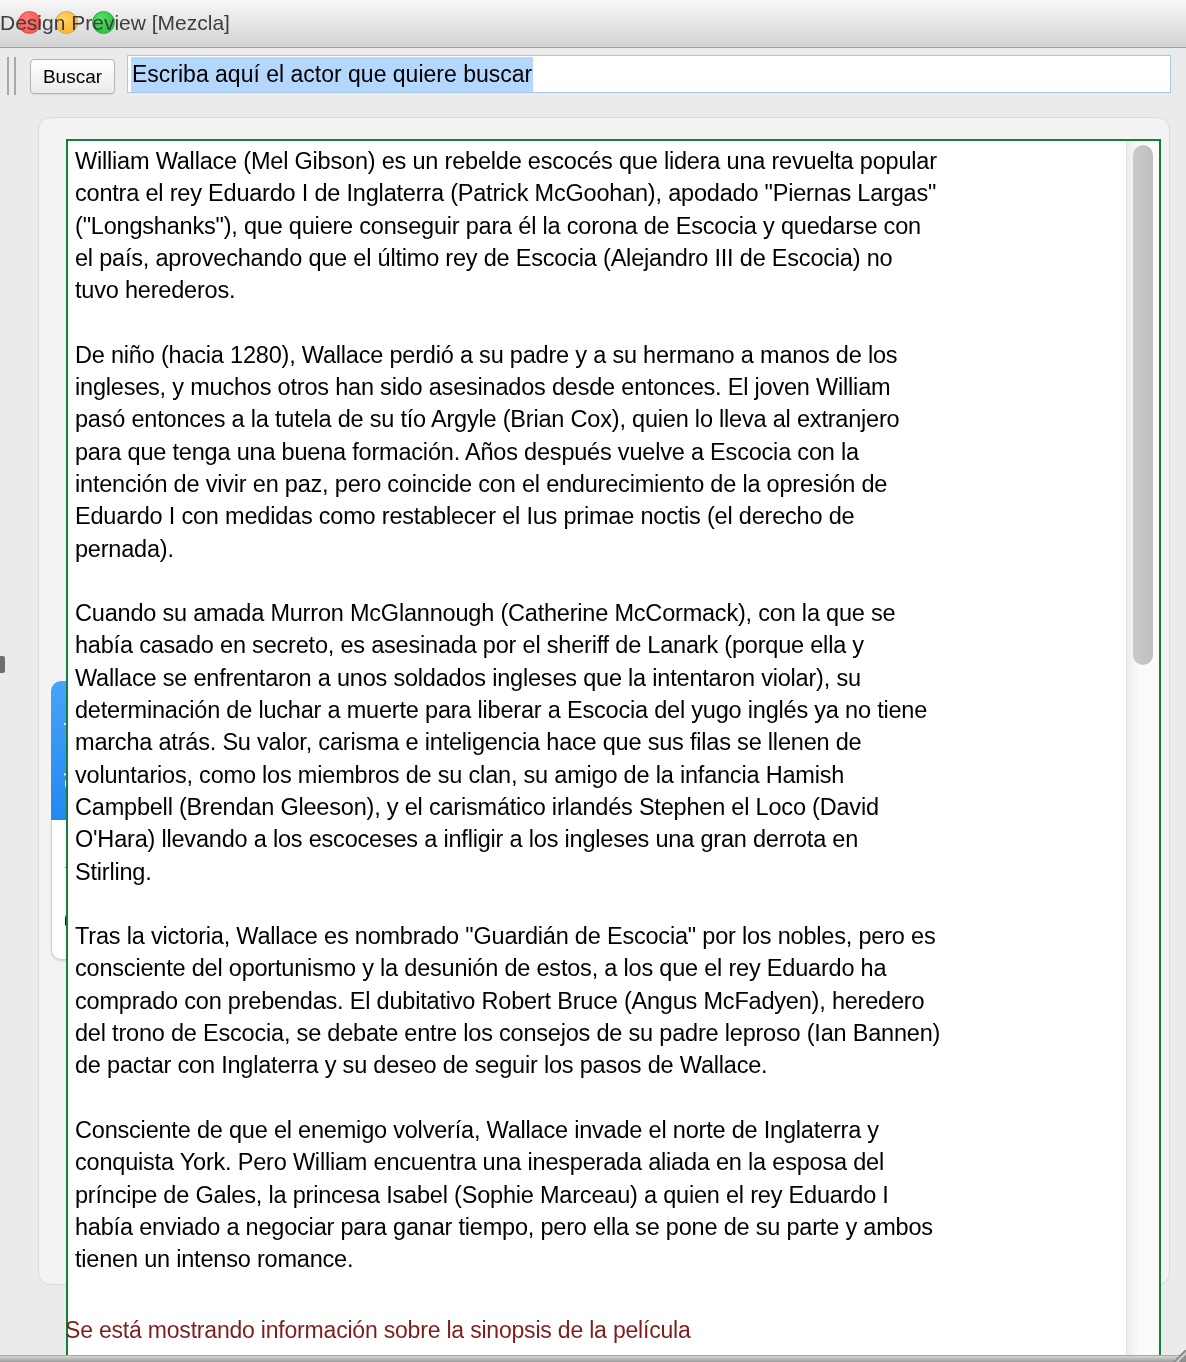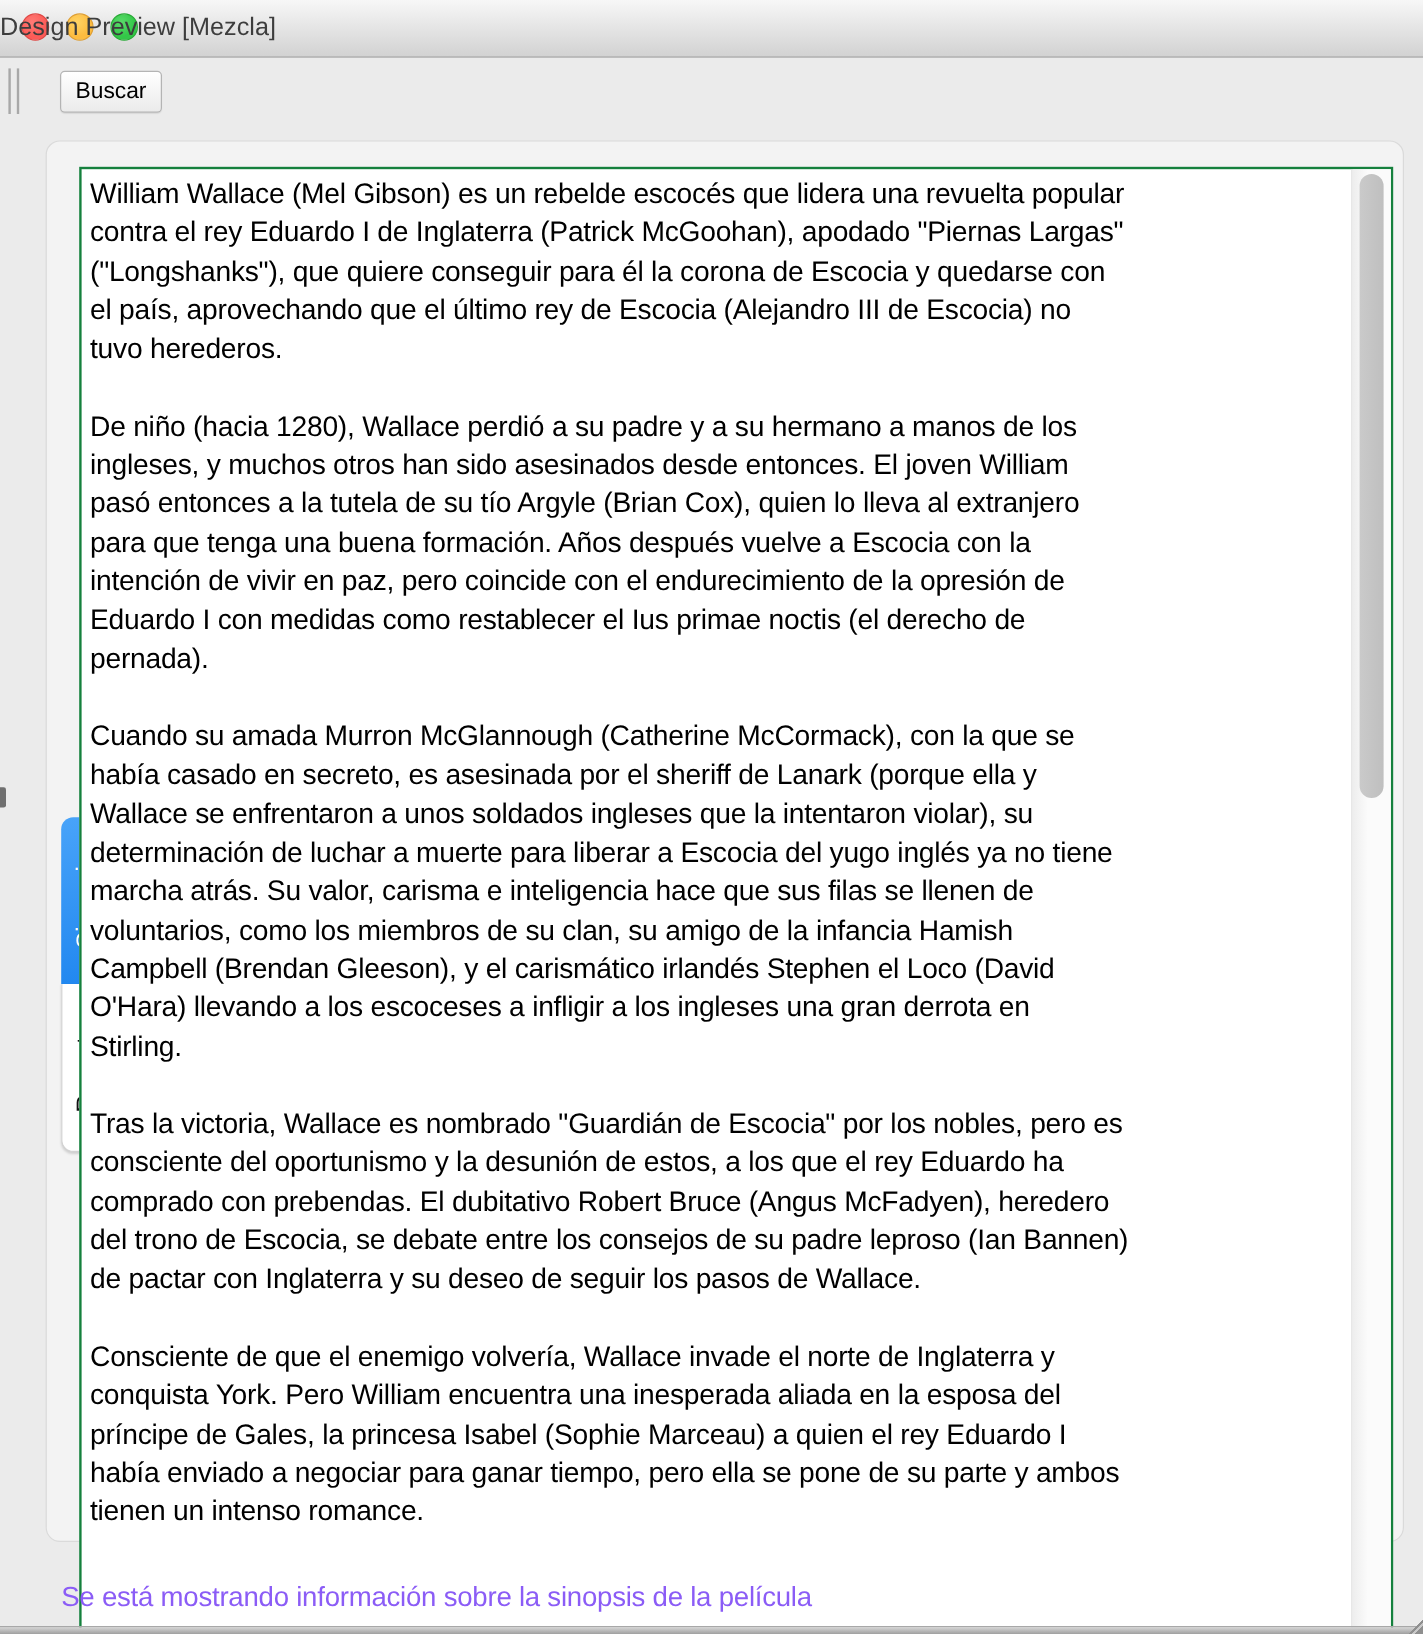--- a/index.html
+++ b/index.html
@@ -33,21 +33,20 @@
     position: absolute; left: 7px; top: 8px; width: 9px; height: 38px;
     border-left: 2px solid #a8a8a8; border-right: 2px solid #a8a8a8;
   }
   .search-btn {
     position: absolute; left: 30px; top: 10px; width: 85px; height: 35px;
     background: linear-gradient(#ffffff, #ebebeb);
     border: 1px solid #b4b4b4; border-radius: 4px;
     font-size: 19px; color: #000; text-align: center; line-height: 33px;
     box-shadow: 0 1px 1px rgba(0,0,0,0.08);
     cursor: default;
-    margin-left: 20px;
   }
   .search-field {
     position: absolute; left: 127px; top: 6px; width: 1044px; height: 38px;
     background: #ffffff; border: 1px solid #a9c7e8;
     font-size: 23px; line-height: 36px; color: #000;
     padding-left: 3px; white-space: nowrap; overflow: hidden;
   }
   .search-field .selection { background: #b4d8fd; padding: 4px 1px 5px 1px; }
 
   
@@ -95,22 +94,22 @@
     border-left: 1px solid #e2e2e2;
   }
   .scroll-thumb {
     position: absolute; left: 6px; top: 4px; width: 20px; height: 520px;
     background: linear-gradient(to right, #cacaca, #bfbfbf);
     border-radius: 10px;
   }
 
   
   .statusbar {
-    position: absolute; left: 51px; top: 1312px; width: 1100px; height: 36px;
-    font-size: 23px; line-height: 36px; color: #8b5cf6;
+    position: absolute; left: 65px; top: 1312px; width: 1100px; height: 36px;
+    font-size: 23px; line-height: 36px; color: #7f1d1d;
     letter-spacing: -0.2px;
   }
   .bottom-edge {
     position: absolute; left: 0; bottom: 0; width: 1186px; height: 7px;
     background: linear-gradient(#d6d6d6, #9c9c9c);
     border-top: 1px solid #a8a8a8;
   }
   .resize-grip {
     position: absolute; right: 0; bottom: 0; width: 14px; height: 12px;
     background: linear-gradient(135deg, transparent 50%, #8f8f8f 50%, #8f8f8f 60%, #c9c9c9 60%, #c9c9c9 72%, #8f8f8f 72%);
@@ -126,20 +125,21 @@
 <div class="titlebar">
   <div class="traffic tl-close"></div>
   <div class="traffic tl-min"></div>
   <div class="traffic tl-zoom"></div>
   <div class="title">Design Preview [Mezcla]</div>
 </div>
 
 <div class="toolbar">
   <div class="drag-handle"></div>
   <div class="search-btn">Buscar</div>
+  <div class="search-field"><span class="selection">Escriba aquí el actor que quiere buscar</span></div>
 </div>
 
 <div class="main-panel">
 
   <div class="tab tab-sinopsis">
     <span>Sinopsis</span>
   </div>
   <div class="tab tab-reparto">
     <span>Reparto</span>
   </div>

